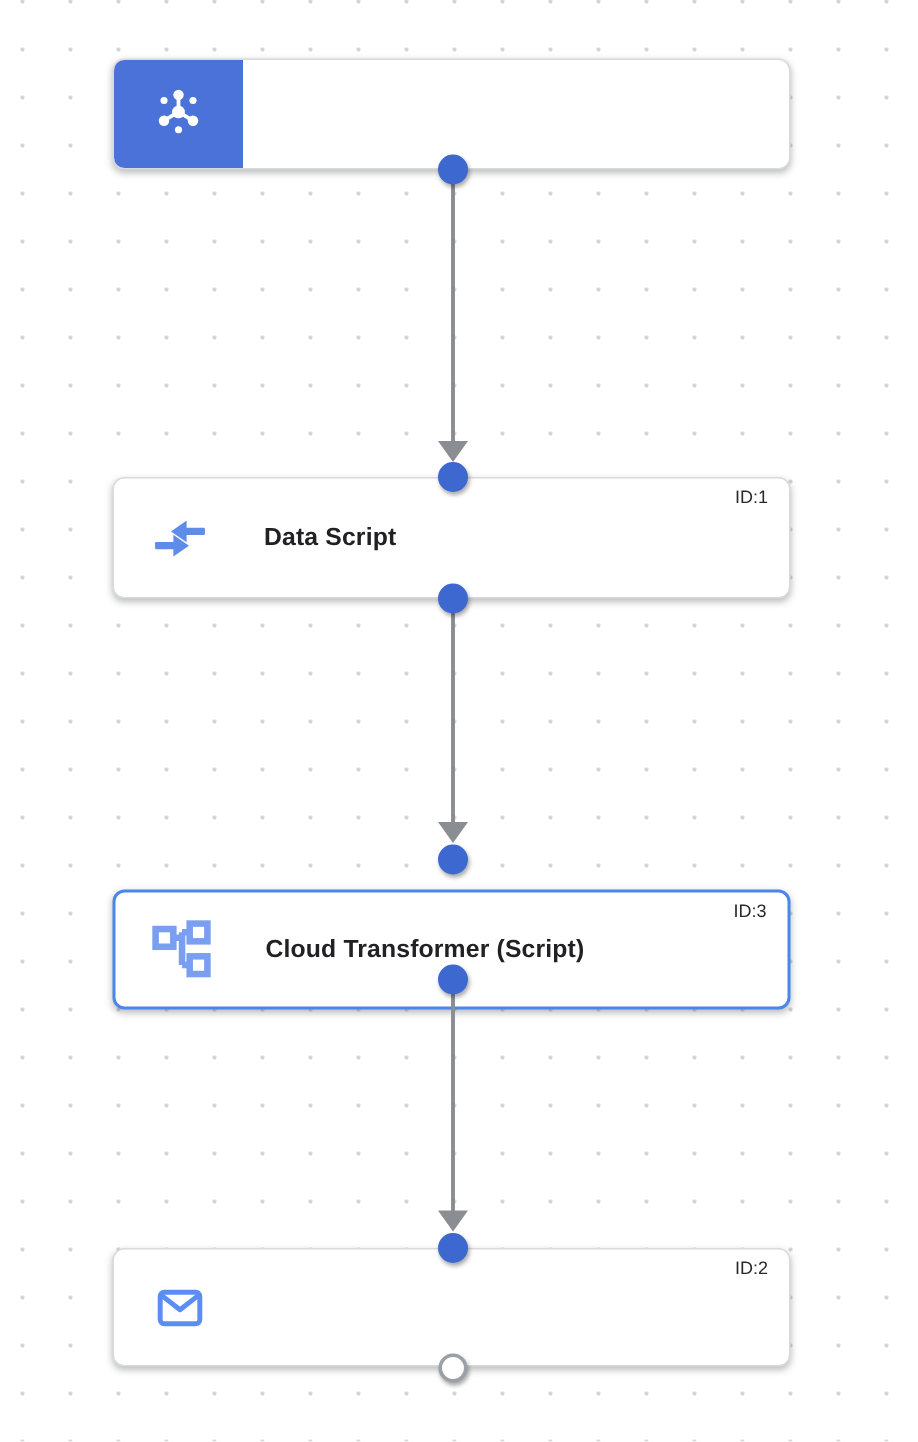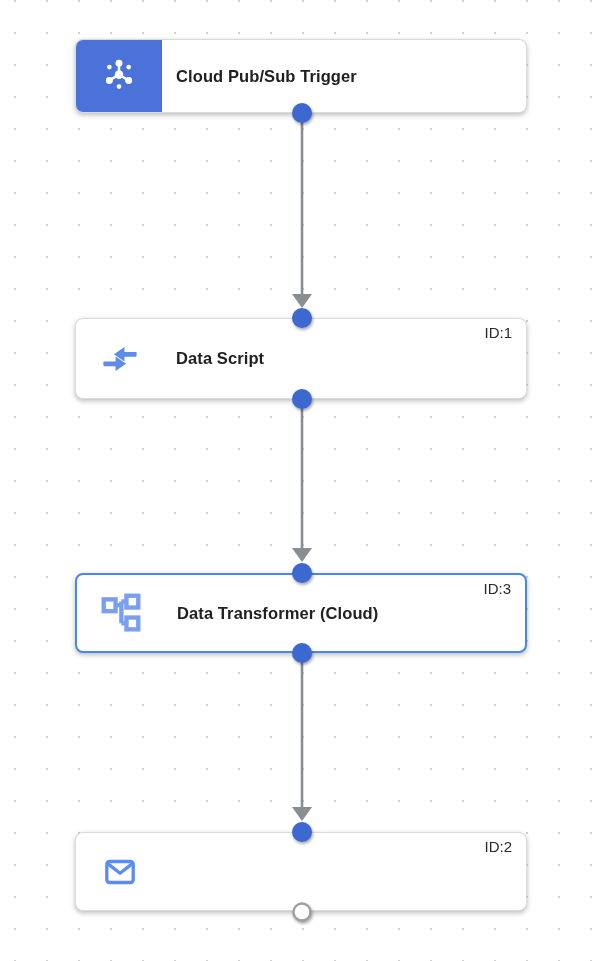--- a/index.html
+++ b/index.html
@@ -28,21 +28,21 @@
   }
   .node.selected { border: 2px solid #4b86ea; }
   .node-title {
     position: absolute; left: 100px; top: 0; bottom: 0;
     display: flex; align-items: center;
     font-size: 16.5px; font-weight: 700; color: #212124;
     letter-spacing: 0.1px; white-space: nowrap;
   }
   .id-badge {
     position: absolute; top: 5px; right: 14px;
-    font-size: 15px; font-weight: 400; color: #28292b;
+    font-size: 12px; font-weight: 400; color: #28292b;
   }
   .trigger-block {
     position: absolute; left: 0; top: 0; bottom: 0; width: 86px;
     background: #4a72d8;
     border-radius: 7px 0 0 7px;
     display: flex; align-items: center; justify-content: center;
   }
   .task-icon {
     position: absolute; left: 24px; top: 50%;
     transform: translateY(-50%);
@@ -72,51 +72,50 @@
             <circle cx="12" cy="5.2" r="2.2"></circle>
             <circle cx="5.9" cy="16.1" r="2.2"></circle>
             <circle cx="18.1" cy="16.1" r="2.2"></circle>
             <circle cx="5.9" cy="7.6" r="1.5"></circle>
             <circle cx="18.1" cy="7.6" r="1.5"></circle>
             <circle cx="12" cy="19.9" r="1.5"></circle>
           </g>
         </svg>
       </span>
     </div>
-    <div class="node-title">Cloud Pub/Sub Trigger</div>
   </div>
 
   <div class="node" style="top:318px; height:81px;">
     <span class="id-badge">ID:1</span>
     <span class="task-icon">
       <svg width="38" height="38" viewBox="0 0 24 24">
         <g fill="#5f8ce8">
           <rect x="13" y="7.5" width="9.5" height="3" rx="0.5"></rect>
           <polygon points="14.8,4.4 14.8,13.6 8.2,9"></polygon>
           <rect x="1.5" y="13.5" width="9.5" height="3" rx="0.5"></rect>
           <polygon points="9.2,10.4 9.2,19.6 15.8,15"></polygon>
         </g>
       </svg>
     </span>
     <div class="node-title">Data Script</div>
   </div>
 
-  <div class="node selected" style="top:573px; height:80px;">
+  <div class="node selected" style="top:593px; height:80px;">
     <span class="id-badge">ID:3</span>
     <span class="task-icon">
       <svg width="40" height="40" viewBox="0 0 22 22">
         <g fill="none" stroke="#7b9ff0" stroke-width="2.4">
           <rect x="1.5" y="3.5" width="6.5" height="6.5"></rect>
           <rect x="14" y="1.5" width="6.5" height="6.5"></rect>
           <rect x="14" y="13.5" width="6.5" height="6.5"></rect>
           <path d="M8 6.7 H11.2 M11.2 4.7 V16.7 M11.2 4.7 H14 M11.2 16.7 H14"></path>
         </g>
       </svg>
     </span>
-    <div class="node-title">Data Transformer (Cloud)</div>
+    <div class="node-title">Cloud Transformer (Script)</div>
   </div>
 
   <div class="node" style="top:832px; height:79px;">
     <span class="id-badge">ID:2</span>
     <span class="task-icon">
       <svg width="36" height="36" viewBox="0 0 24 24">
         <g fill="none" stroke="#5b8df5" stroke-width="2.2" stroke-linejoin="round">
           <rect x="3.2" y="5" width="17.6" height="14" rx="1.8"></rect>
           <path d="M3.8 6.4 L12 12.8 L20.2 6.4"></path>
         </g>

